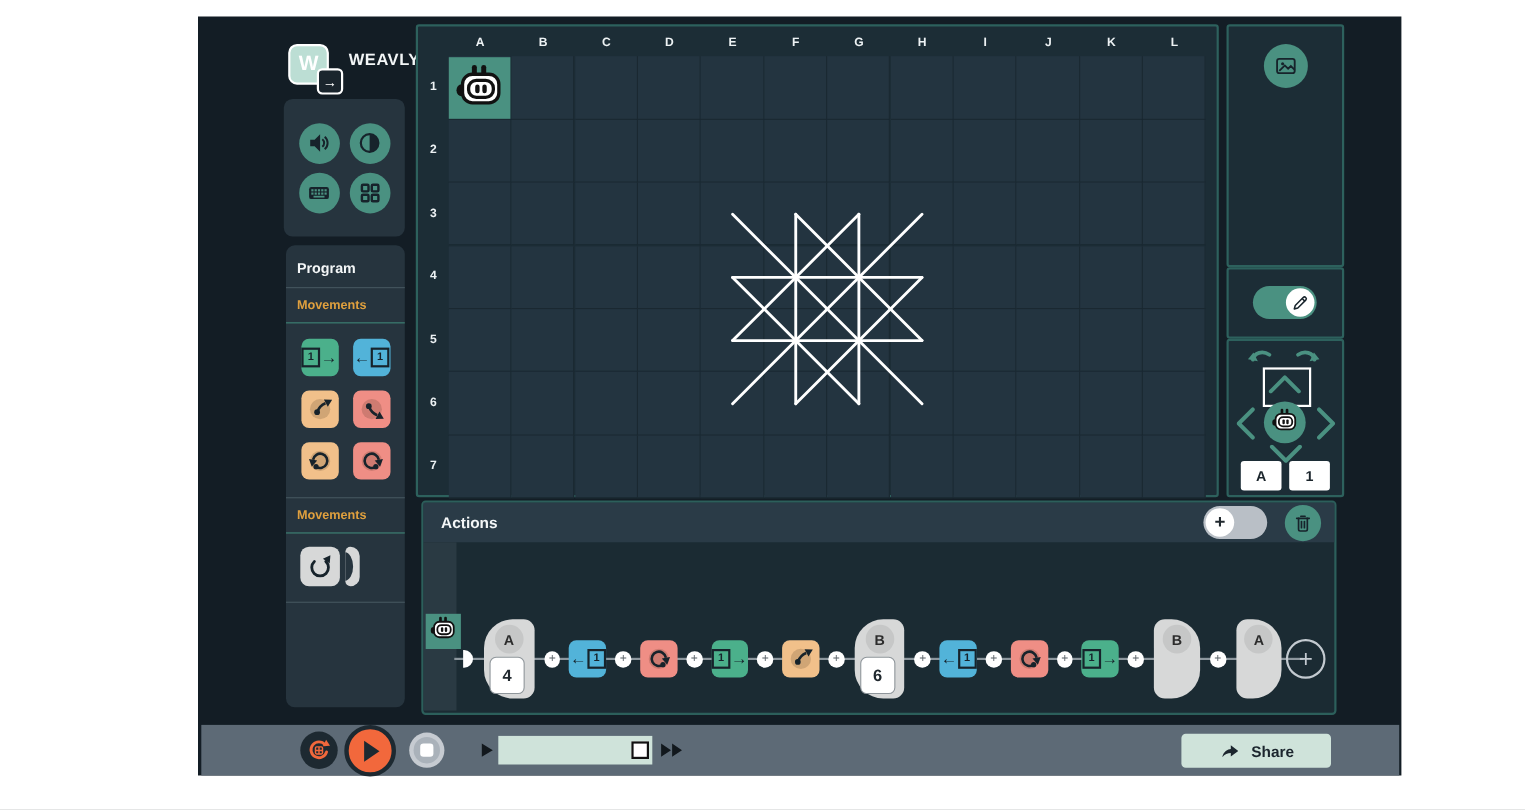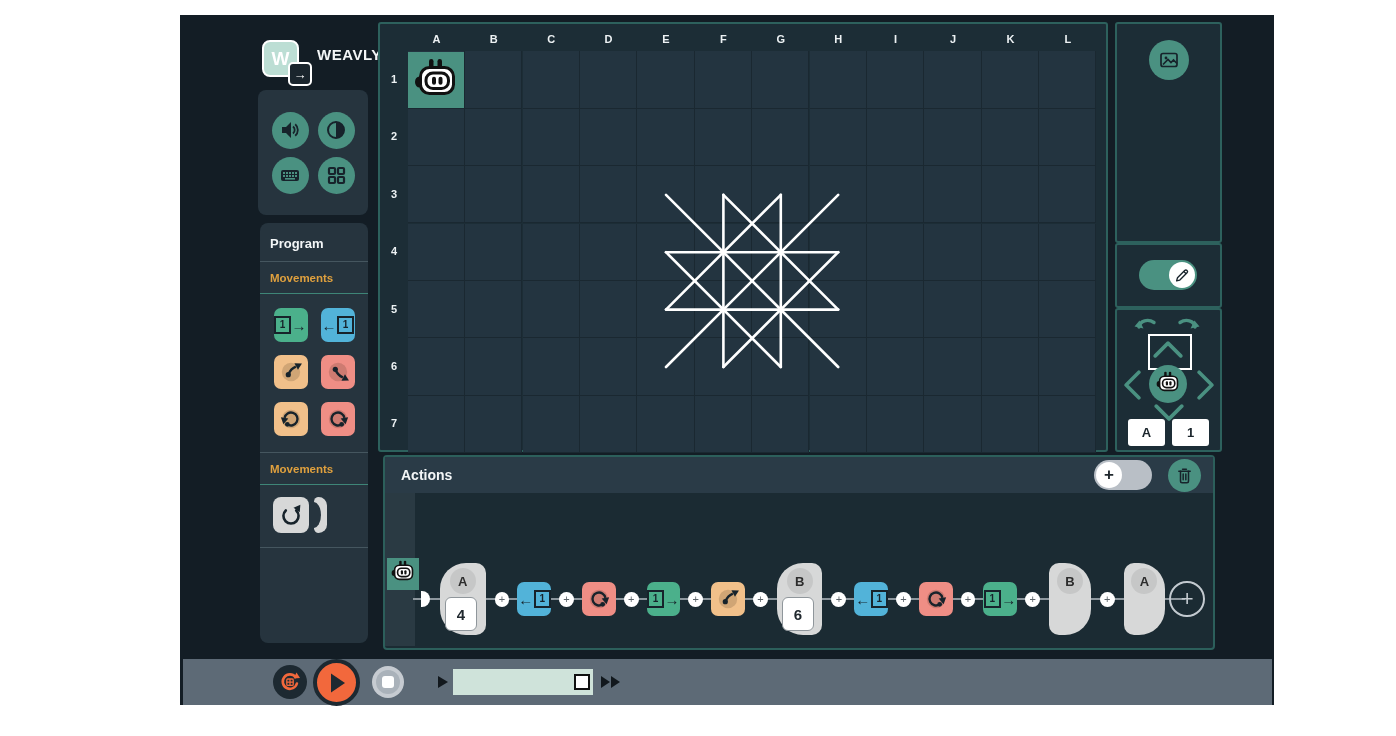--- a/index.html
+++ b/index.html
@@ -608,16 +608,22 @@
     </span>
     <div class="slider-track">
       <div class="slider-handle"></div>
     </div>
     <span class="slider-fast">
       <svg width="22" height="14" viewBox="0 0 22 14">
             <polygon points="1,1 10,7 1,13" fill="#12181d"></polygon>
             <polygon points="11,1 20,7 11,13" fill="#12181d"></polygon>
           </svg>
     </span>
+    <button class="share-btn">
+      <svg width="20" height="20" viewBox="0 0 22 22">
+        <path d="M3.5,17 C4.5,11 9,8.8 12,8.6 L12,5 L19.5,10.6 L12,16.2 L12,12.6 C9,12.6 5.8,13.6 3.5,17 z" fill="#1c262e"></path>
+      </svg>
+      <span>Share</span>
+    </button>
   </div>
 
  </div>
 </div>
 
 </body></html>

